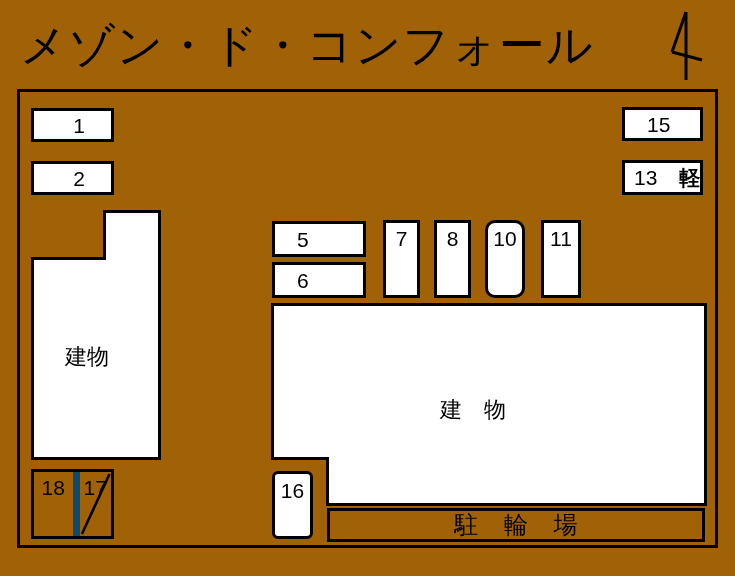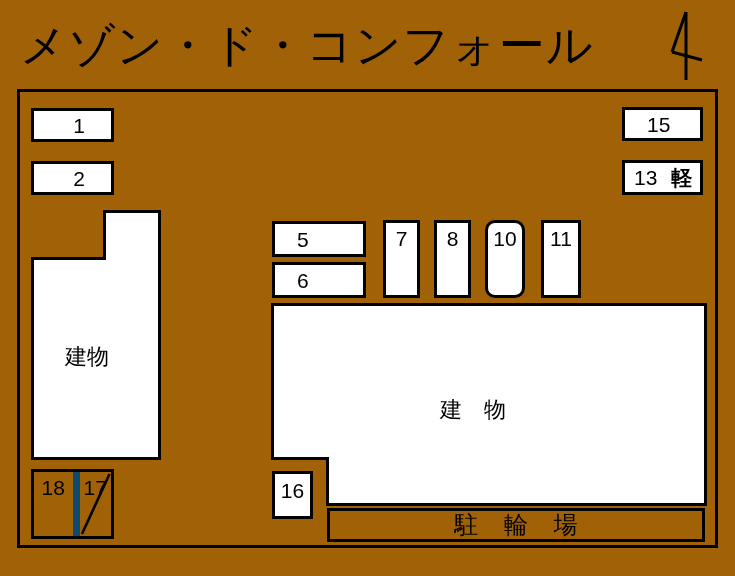--- a/index.html
+++ b/index.html
@@ -74,21 +74,21 @@
   }
   .stall.left-num {
     justify-content: flex-start;
     padding-left: 22px;
   }
 
   
   .stall.kei {
     justify-content: flex-start;
     padding-left: 9px;
-    gap: 14px;
+    gap: 22px;
   }
   .stall.kei .kei-mark {
     font-size: 21px;
     font-weight: bold;
     font-family: "DejaVu Sans", "Liberation Sans", sans-serif;
   }
 
   
   .building {
     position: absolute;
@@ -225,21 +225,21 @@
 
   <div class="stall left-num" style="left:622px; top:107px; width:81px; height:34px;">
     <span class="num">15</span>
   </div>
 
   <div class="stall kei" style="left:622px; top:160px; width:81px; height:35px;">
     <span class="num">13</span>
     <span class="kei-mark">軽</span>
   </div>
 
-  <div class="stall" style="left:272px; top:471px; width:41px; height:48px; align-items:flex-start; padding-top:6px;">
+  <div class="stall" style="left:272px; top:471px; width:41px; height:68px; align-items:flex-start; padding-top:6px;border-radius:6px;">
     <span class="num">16</span>
   </div>
 
   <div id="stall-pair-18-17">
     <div class="half">
       <span class="num">18</span>
     </div>
     <div class="half second">
       <span class="num">17</span>
       <svg class="strike" viewBox="0 0 48 64" preserveAspectRatio="none">

